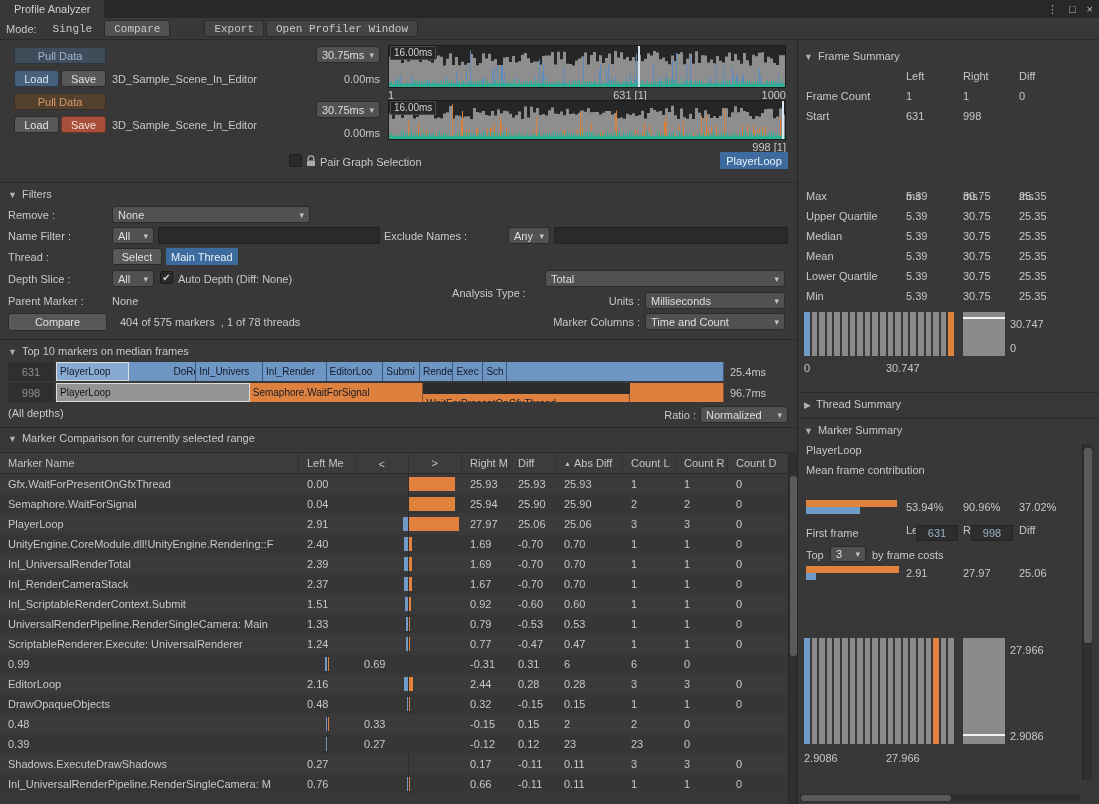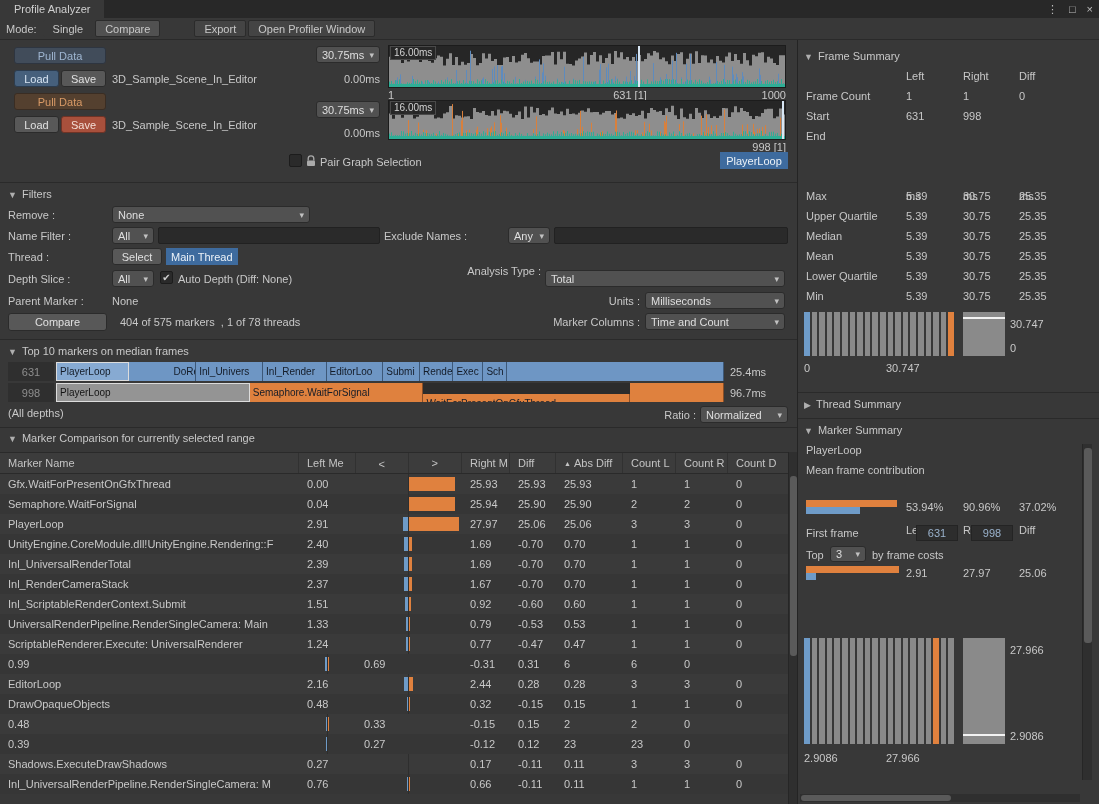--- a/index.html
+++ b/index.html
@@ -6,21 +6,21 @@
 html,body{width:1099px;height:804px}
 body{background:#383838;font-family:"Liberation Sans","DejaVu Sans",sans-serif;font-size:11px;color:#C8C8C8;overflow:hidden;position:relative}
 .abs{position:absolute}
 .lbl{position:absolute;white-space:nowrap;color:#C8C8C8}
 
 .tabbar{position:absolute;left:0;top:0;width:1099px;height:18px;background:#282828}
 .tab{position:absolute;left:0;top:0;height:18px;padding:0 14px;background:#383838;display:flex;align-items:center;color:#CFCFCF}
 .winctrl{position:absolute;right:6px;top:0;height:18px;display:flex;align-items:center;gap:11px;color:#BDBDBD;font-size:11px}
 
 .toolbar{position:absolute;left:0;top:18px;width:1099px;height:22px;background:#383838;border-bottom:1px solid #2A2A2A;display:flex;align-items:center;padding:0 6px;gap:2px}
-.tbtn{height:17px;padding:0 9px;background:#383838;border:1px solid transparent;border-radius:2px;color:#C8C8C8;font-size:11px;font-family:Liberation Sans, sans-serif}
+.tbtn{height:17px;padding:0 9px;background:#383838;border:1px solid transparent;border-radius:2px;color:#C8C8C8;font-size:11px;font-family:Liberation Mono, monospace}
 .tbtn.active{background:#515151;border-color:#2B2B2B}
 .tbtn.boxed{background:#444444;border-color:#2B2B2B}
 
 .btn{position:absolute;background:#585858;border:1px solid #2B2B2B;border-radius:3px;color:#E0E0E0;font-size:11px;font-family:inherit;display:flex;align-items:center;justify-content:center}
 .btn.pull-blue{background:#414C5A;border-color:#2E3540;color:#9FB6D1}
 .btn.pull-orange{background:#54402F;border-color:#3A2D23;color:#D99A66}
 .btn.load-blue{background:#46607C;border-color:#2C3C4E;color:#D6E4F2}
 .btn.save-red{background:#A8503C;border-color:#6E3326;color:#F4DED6}
 
 .dd{position:absolute;background:#515151;border:1px solid #2B2B2B;border-radius:3px;display:flex;align-items:center;padding:0 5px;color:#DFDFDF;height:17px;white-space:nowrap;overflow:hidden}
@@ -741,21 +741,21 @@
 
 <div class="lbl" style="left:8px;top:273px">Depth Slice :</div>
 <div class="dd" style="left:112px;top:270px;width:42px">
     <span>All</span>
     <span class="dda">▾</span>
   </div>
 <div class="cb" style="left:160px;top:271px">
     <span>✔</span>
   </div>
 <div class="lbl" style="left:178px;top:273px">Auto Depth (Diff: None)</div>
-<div class="lbl" style="left:437px;top:265px;width:104px;text-align:right">Analysis Type :</div>
+<div class="lbl" style="left:437px;top:287px;width:104px;text-align:center">Analysis Type :</div>
 <div class="dd" style="left:545px;top:270px;width:240px">
     <span>Total</span>
     <span class="dda">▾</span>
   </div>
 
 <div class="lbl" style="left:8px;top:295px">Parent Marker :</div>
 <div class="lbl" style="left:112px;top:295px">None</div>
 <div class="lbl" style="left:540px;top:295px;width:100px;text-align:right">Units :</div>
 <div class="dd" style="left:645px;top:292px;width:140px">
     <span>Milliseconds</span>
@@ -1128,26 +1128,20 @@
         <span class="pc c1">1</span>
         <span class="pc c2">1</span>
         <span class="pc c3">0</span>
       </div>
       <div class="prow">
         <span class="pl">Start</span>
         <span class="pc c1">631</span>
         <span class="pc c2">998</span>
         <span class="pc c3"></span>
       </div>
-      <div class="prow">
-        <span class="pl">End</span>
-        <span class="pc c1"></span>
-        <span class="pc c2"></span>
-        <span class="pc c3"></span>
-      </div>
     </div>
   <div class="prow abs" style="left:0;top:130px;width:302px">
     <span class="pc c1">ms</span>
     <span class="pc c2">ms</span>
     <span class="pc c3">ms</span>
   </div>
   <div class="abs" style="left:0;top:150px;width:302px">
       <div class="prow">
         <span class="pl">Max</span>
         <span class="pc c1">5.39</span>

